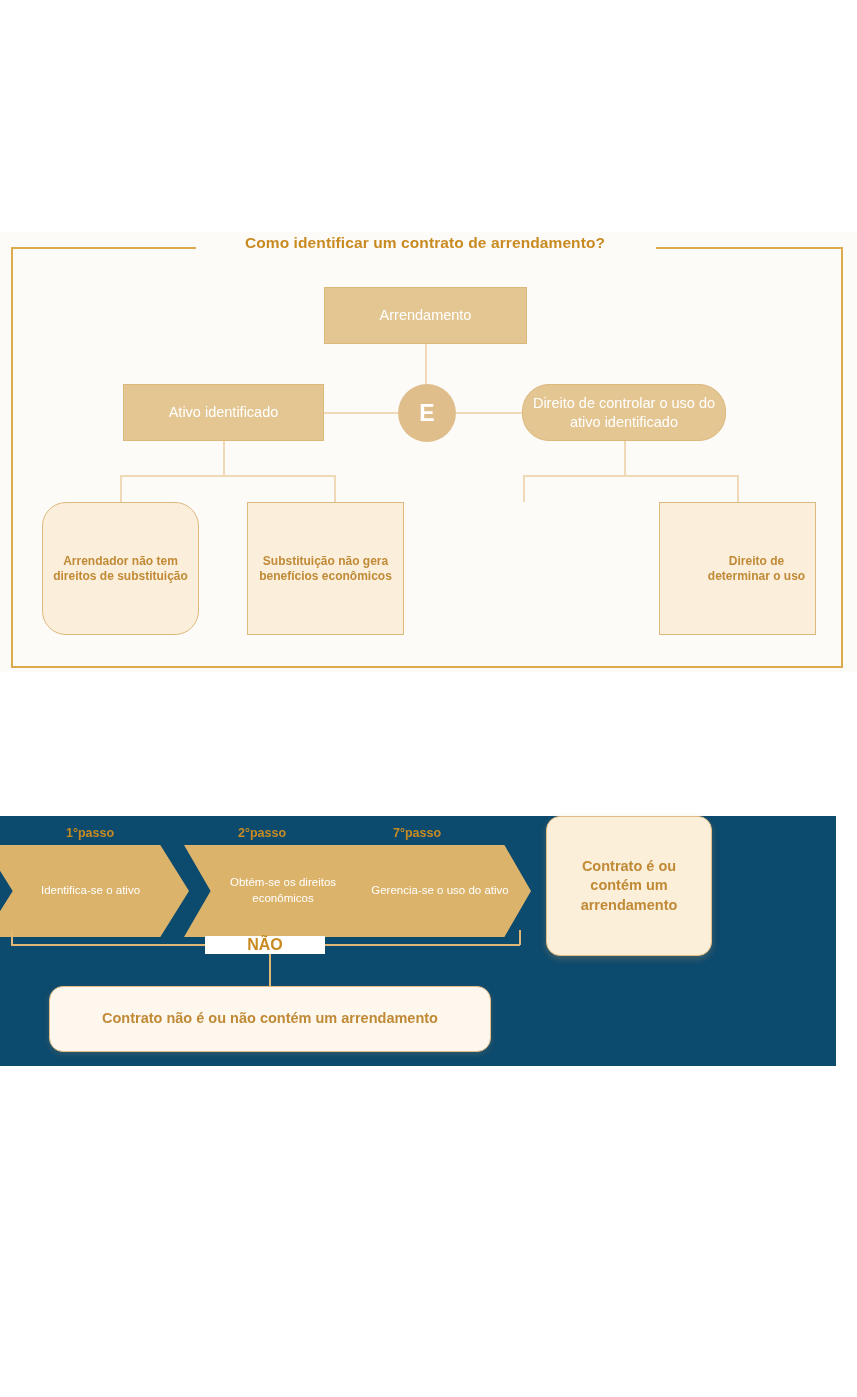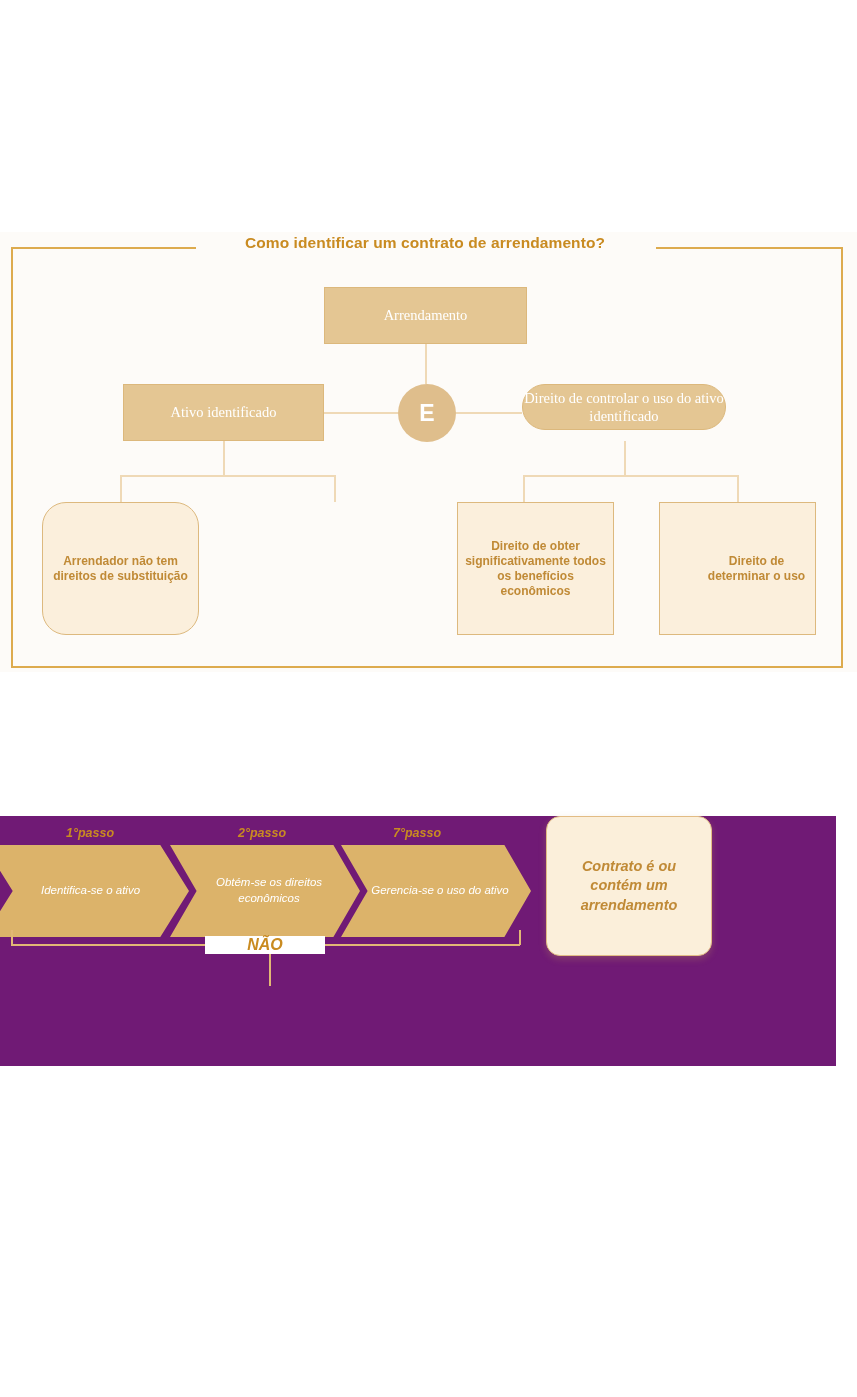--- a/index.html
+++ b/index.html
@@ -63,33 +63,32 @@
     justify-content: center;
     text-align: center;
     line-height: 1.25;
   }
   .node-dark {
     background: #e4c693;
     border: 1px solid #dcb87c;
     color: #ffffff;
     font-size: 14.5px;
     font-weight: 500;
-    font-family: Liberation Serif, serif;
   }
   .node-light {
     background: #fbefdc;
     border: 1px solid #ddb97e;
     color: #c08a36;
     font-size: 12px;
     font-weight: bold;
     padding: 4px 6px;
   }
   #node-root        { left: 324px; top: 55px;  width: 203px; height: 57px; }
   #node-asset       { left: 123px; top: 152px; width: 201px; height: 57px; }
-  #node-control     { left: 522px; top: 152px; width: 204px; height: 46px; border-radius: 27px; }
+  #node-control     { left: 522px; top: 152px; width: 204px; height: 57px; border-radius: 27px; }
   #node-leaf-1      { left: 42px;  top: 270px; width: 157px; height: 133px; border-radius: 24px; }
   #node-leaf-2      { left: 247px; top: 270px; width: 157px; height: 133px; }
   #node-leaf-3      { left: 457px; top: 270px; width: 157px; height: 133px; }
   #node-leaf-4      { left: 659px; top: 270px; width: 157px; height: 133px; padding-left: 44px; }
 
   .and-circle {
     position: absolute;
     left: 398px;
     top: 152px;
     width: 58px;
@@ -109,22 +108,21 @@
   .lnv { width: 1.5px; }
   .lnh { height: 1.5px; }
 
   
   #diagram-two {
     position: absolute;
     left: 0;
     top: 816px;
     width: 836px;
     height: 250px;
-    background: #701a75;
-    font-style: italic;
+    background: #0c4a6e;
   }
   .step-label {
     position: absolute;
     top: 10px;
     font-size: 12.5px;
     font-weight: bold;
     color: #c98b21;
     text-align: center;
     width: 120px;
   }
@@ -143,21 +141,21 @@
     text-align: center;
     color: #ffffff;
     font-size: 11.5px;
     line-height: 1.35;
     font-weight: 500;
     clip-path: polygon(0 0, 86% 0, 100% 50%, 86% 100%, 0 100%, 14% 50%);
     padding: 0 10px 0 18px;
     box-sizing: border-box;
   }
   #chevron-1 { left: -16px; width: 205px; }
-  #chevron-2 { left: 170px; width: 190px; }
+  #chevron-2 { left: 184px; width: 190px; }
   #chevron-3 { left: 341px; width: 190px; }
 
   .brk { position: absolute; background: #e2b775; }
 
   #nao-label {
     position: absolute;
     left: 205px;
     top: 120px;
     width: 120px;
     text-align: center;
@@ -223,22 +221,22 @@
   <div class="node node-dark" id="node-root">Arrendamento</div>
 
   <div class="and-circle">E</div>
 
   <div class="node node-dark" id="node-asset">Ativo identificado</div>
 
   <div class="node node-dark" id="node-control">Direito de controlar o uso do ativo identificado</div>
 
   <div class="node node-light" id="node-leaf-1">Arrendador não tem direitos de substituição</div>
 
-
-  <div class="node node-light" id="node-leaf-3">Direito de obter significativamente todos os benefícios econômicos</div>
+  <div class="node node-light" id="node-leaf-2">Substituição não gera benefícios econômicos</div>
+
 
   <div class="node node-light" id="node-leaf-4">Direito de determinar o uso</div>
 
 </section>
 
 <section id="diagram-two">
 
   <div class="step-label" id="step-label-1">1°passo</div>
   <div class="step-label" id="step-label-2">2°passo</div>
   <div class="step-label" id="step-label-3">7°passo</div>
@@ -249,14 +247,15 @@
 
   <div class="brk" style="left:11px; top:128px; width:509px; height:1.5px;"></div>
   <div class="brk" style="left:11px; top:114px; width:1.5px; height:15px;"></div>
   <div class="brk" style="left:519px; top:114px; width:1.5px; height:15px;"></div>
   <div class="brk" style="left:269px; top:128px; width:1.5px; height:42px;"></div>
 
   <div id="nao-label">NÃO</div>
 
   <div class="round-box" id="result-yes">Contrato é ou contém um arrendamento</div>
 
+  <div class="round-box" id="result-no">Contrato não é ou não contém um arrendamento</div>
 
 </section>
 
 </body></html>

